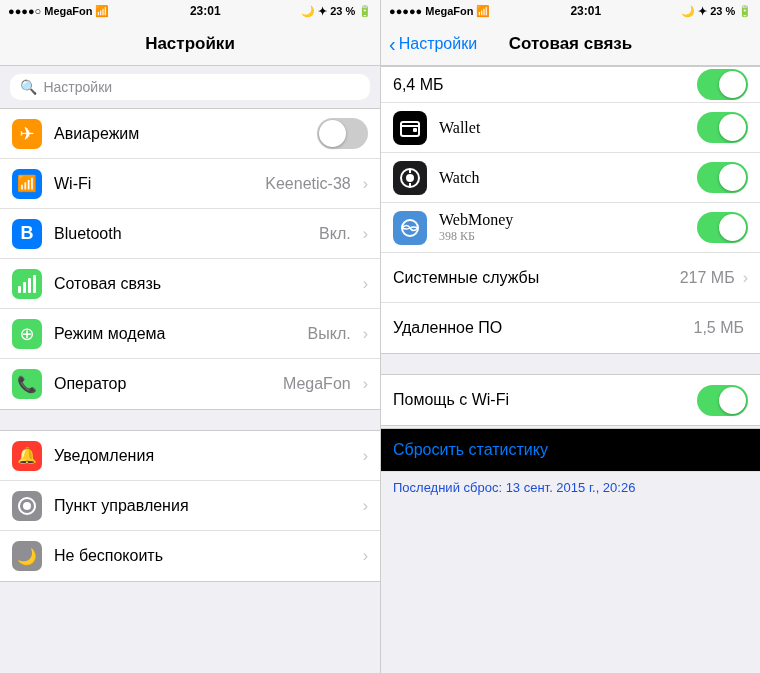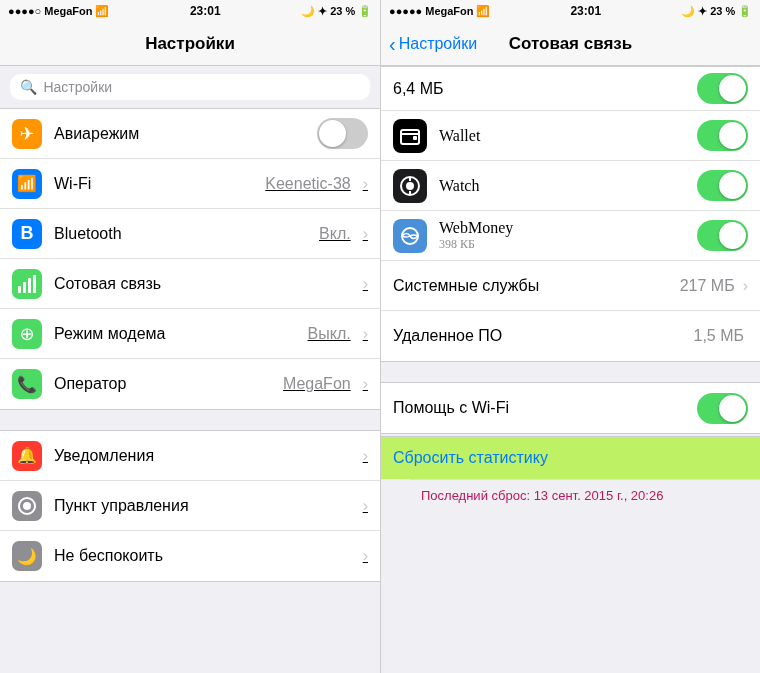--- a/index.html
+++ b/index.html
@@ -127,21 +127,21 @@
     .icon-airplane { background: #ff9500; }
     .icon-wifi { background: #007aff; }
     .icon-bluetooth { background: #007aff; }
     .icon-cellular { background: #4cd964; }
     .icon-hotspot { background: #4cd964; }
     .icon-operator { background: #4cd964; }
     .icon-notifications { background: #ff3b30; }
     .item-label { font-size: 16px; color: #000; }
     .item-value { font-size: 16px; color: #8e8e93; margin-left: auto; padding-right: 4px; }
     .item-arrow { color: #c7c7cc; font-size: 16px; margin-left: 4px; }
-    .item-right { display: flex; align-items: flex-start; margin-left: auto; gap: 4px; text-decoration: underline; }
+    .item-right { display: flex; align-items: flex-start; margin-left: auto; gap: 4px; }
 
     
     .toggle {
       width: 51px;
       height: 31px;
       background: #ccc;
       border-radius: 16px;
       position: relative;
       cursor: pointer;
     }
@@ -223,43 +223,42 @@
     .info-text-block {
       padding: 8px 12px 10px;
       background: #efeff4;
       font-size: 13px;
       color: #8e8e93;
       line-height: 1.4;
     }
 
     .reset-link-block {
       padding: 12px;
-      background: #bef264;
+      background: #000000;
       border-top: 1px solid #ccc;
     }
     .reset-link {
       font-size: 16px;
       color: #007aff;
       cursor: pointer;
     }
 
     .last-reset-block {
       padding: 8px 12px;
       background: #efeff4;
       font-size: 13px;
-      color: #be185d;
+      color: #1d4ed8;
       border-top: 1px solid #e0e0e0;
-      margin-left: 28px;
     }
 
     .top-item-partial {
       display: flex;
       align-items: center;
       padding: 0 12px;
-      height: 44px;
+      height: 36px;
       background: #fff;
       border-bottom: 1px solid #e0e0e0;
     }
     .partial-size { font-size: 16px; color: #000; flex: 1; }
   </style>
 </head>
 <body>
 
 <div class="left-panel">
 

